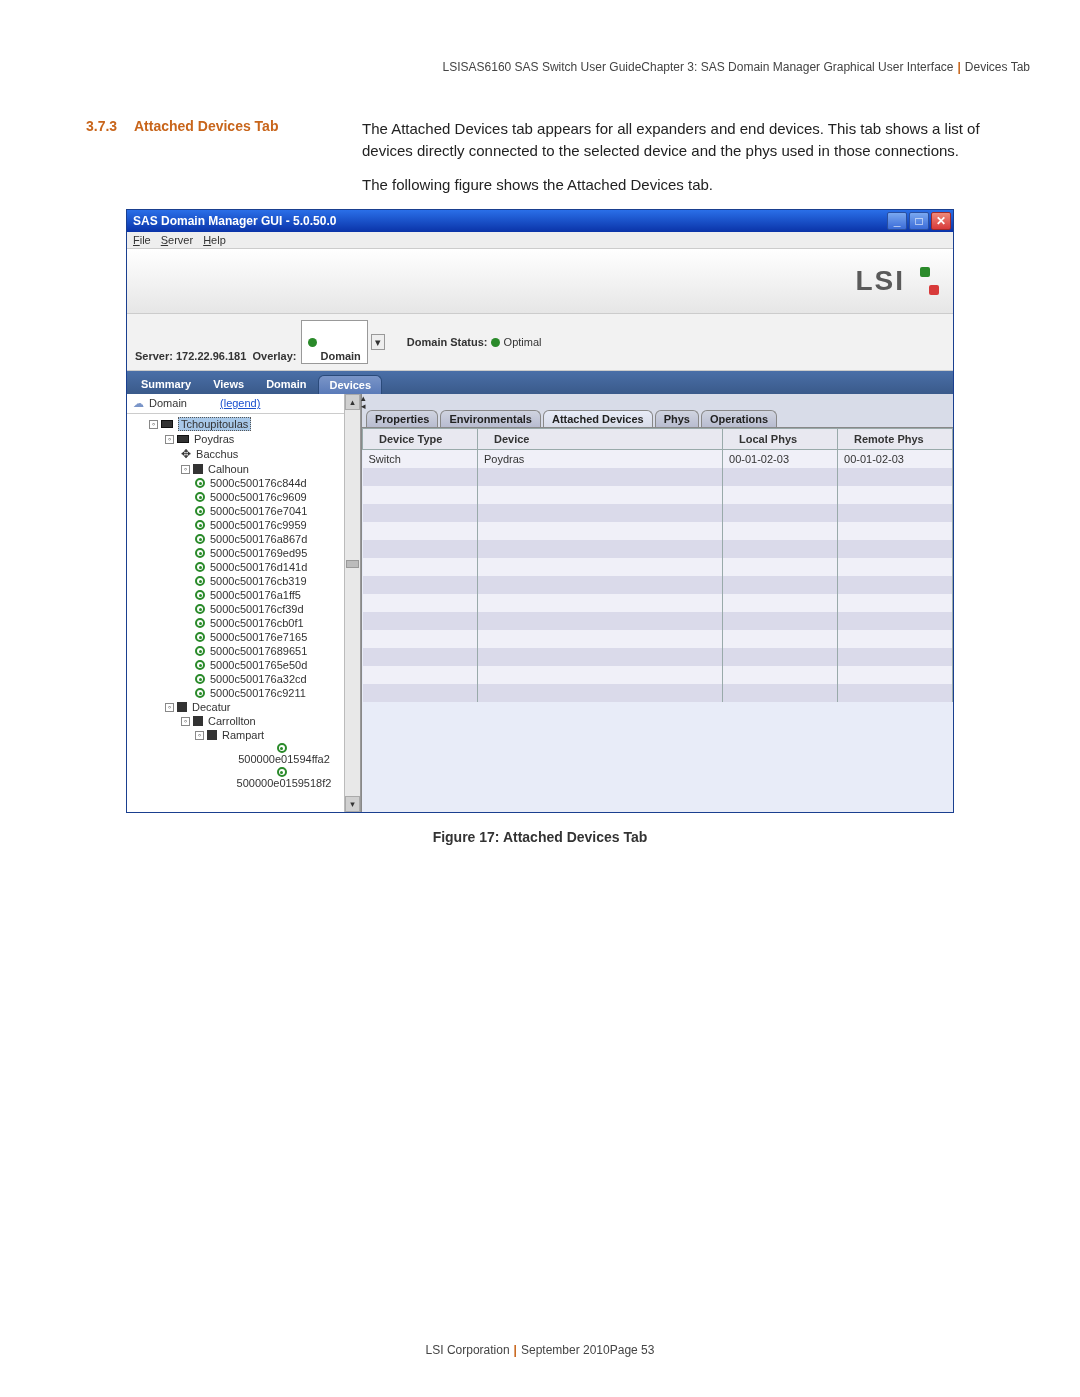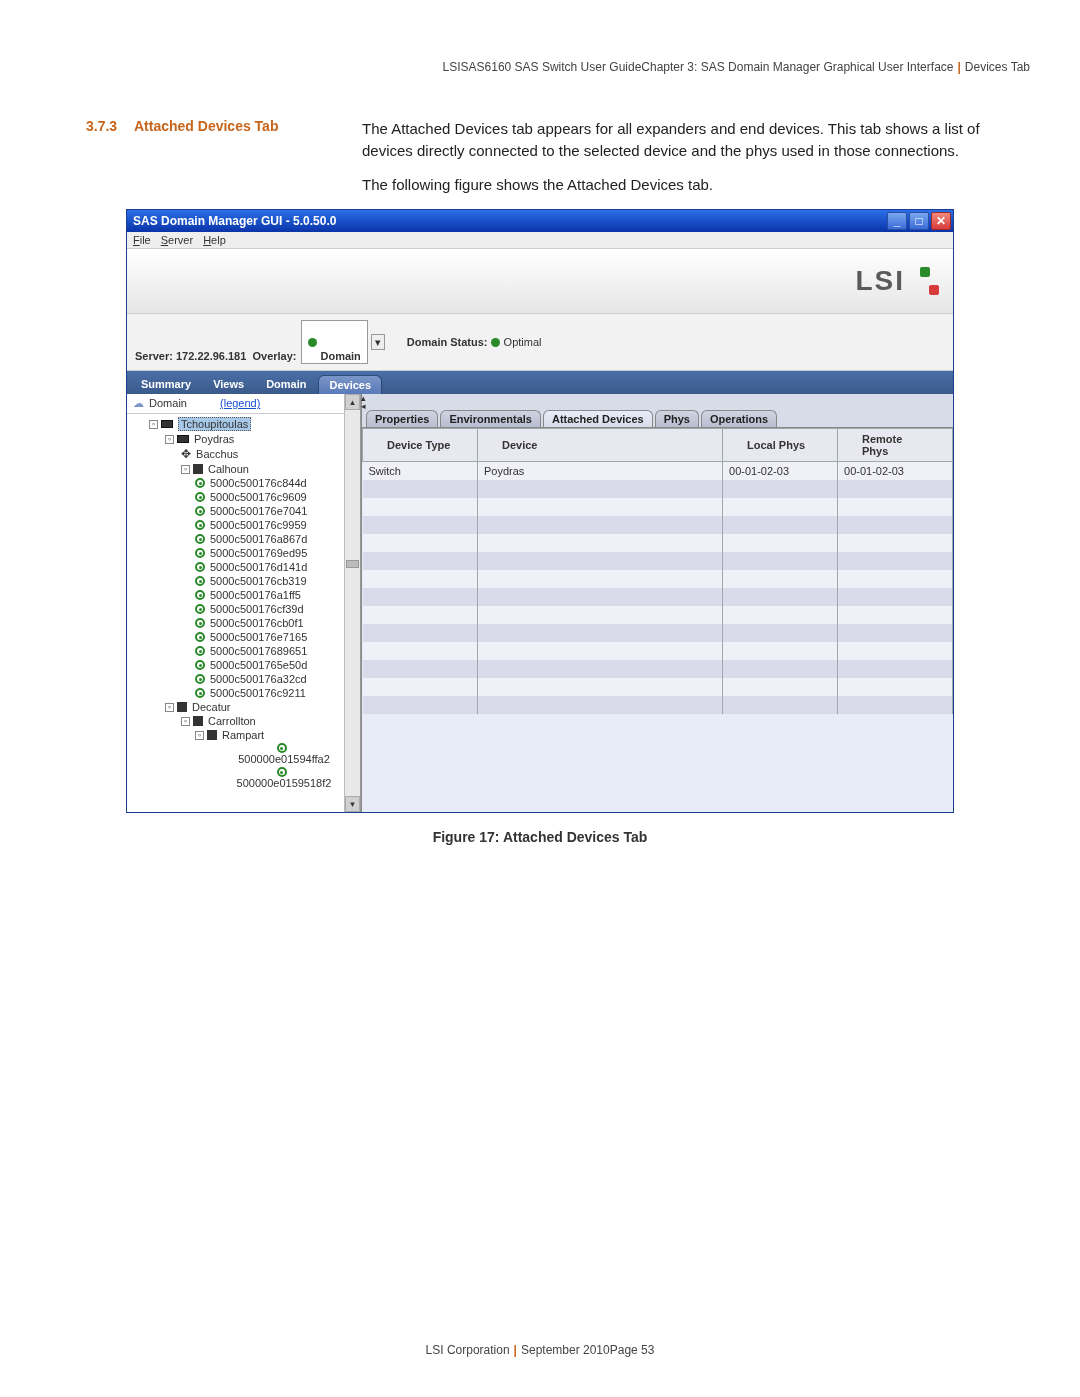--- a/index.html
+++ b/index.html
@@ -58,21 +58,21 @@
   .tree-scroll { position: absolute; right: 0; top: 0; bottom: 0; width: 16px; background: #e8e8e8; border-left: 1px solid #bbb; }
   .ts-btn { height: 16px; background: #d0d0d0; border: 1px solid #aaa; display: flex; align-items: center; justify-content: center; font-size: 9px; }
   .ts-thumb { position: absolute; top: 166px; left: 1px; right: 1px; height: 8px; background: #bcbcbc; border: 1px solid #999; }
   .right-panel { flex: 1; background: #eef; border-left: 1px solid #888; display: flex; flex-direction: column; position: relative; }
   .splitter-arrows { position: absolute; left: -1px; top: 0; font-size: 9px; color: #333; line-height: 8px; }
   .detail-tabs { display: flex; background: #d8dce8; padding-top: 16px; padding-left: 4px; }
   .dtab { background: linear-gradient(#d0d4e0,#b8bcd0); border: 1px solid #888; border-bottom: none; border-top-left-radius: 6px; border-top-right-radius: 6px; padding: 2px 8px; margin-right: 2px; font-weight: bold; color: #222; cursor: pointer; }
   .dtab.active { background: linear-gradient(#e8ecf8,#d8dce8); }
   .table-wrap { flex: 1; background: #e8ecf8; border-top: 1px solid #888; }
   table.tbl { width: 100%; border-collapse: collapse; }
-  table.tbl th { background: #e8e8f0; border: 1px solid #9aa; padding: 4px 24px; text-align: left; font-weight: bold; }
+  table.tbl th { background: #e8e8f0; border: 1px solid #9aa; padding: 4px 16px; text-align: left; font-weight: bold; }
   table.tbl td { border-right: 1px solid #9aa; padding: 3px 6px; height: 18px; }
   table.tbl tr.odd td { background: #f0f0f8; }
   table.tbl tr.even td { background: #dadaea; }
   .col-dt { width: 106px; } .col-dv { width: 226px; } .col-lp { width: 106px; } .col-rp { width: 106px; }
 </style>
 </head>
 <body>
 
 <div class="page">
   <div class="hdr">

